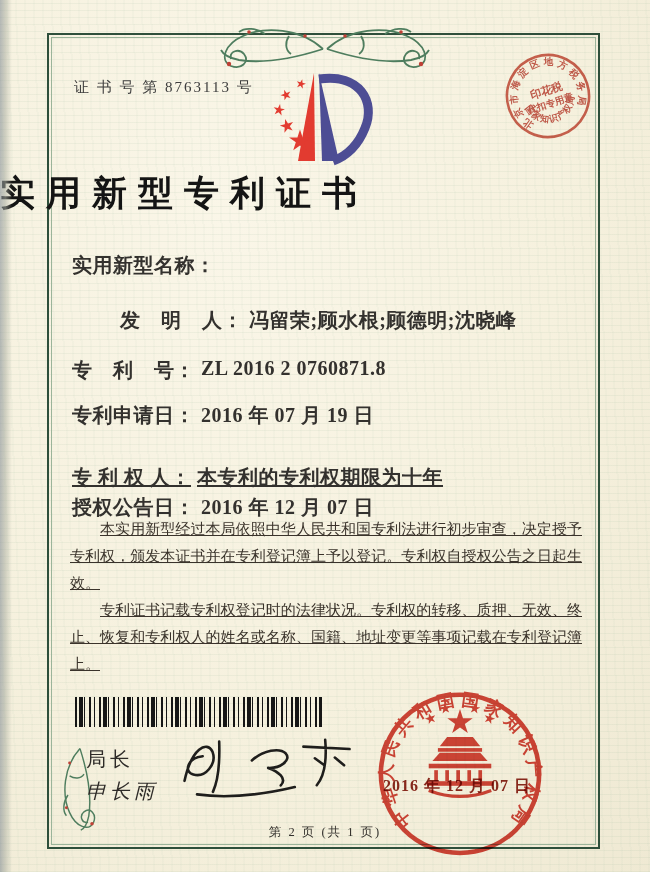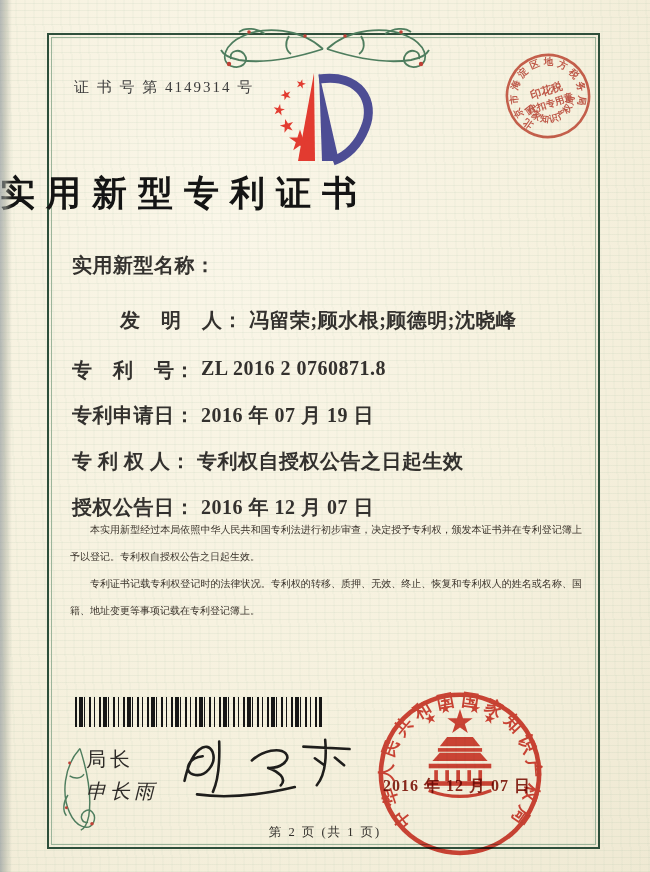--- a/index.html
+++ b/index.html
@@ -29,25 +29,25 @@
     font-size:35px;font-weight:bold;letter-spacing:11px;color:#141414;z-index:3;}
   .fields{position:absolute;left:72px;top:252px;width:490px;z-index:3;}
   .field-row{position:absolute;left:0;display:flex;white-space:nowrap;
     font-size:20px;color:#33312e;letter-spacing:.5px;}
   .field-row .lb{font-weight:600;}
   .field-row .val{margin-left:6px;font-weight:600;}
   .field-row:nth-child(1){top:0;}
   .field-row:nth-child(2){top:55px;margin-left:48px;}
   .field-row:nth-child(3){top:105px;}
   .field-row:nth-child(4){top:150px;}
-  .field-row:nth-child(5){top:196px;}
+  .field-row:nth-child(5){top:212px;text-decoration:underline;}
   .field-row:nth-child(6){top:242px;}
   .body-text{position:absolute;left:70px;top:516px;width:512px;z-index:3;}
-  .body-text p{margin:0;font-size:10px;line-height:27px;text-align:justify;
-    text-indent:2em;color:#3a332b;}
+  .body-text p{margin:0;font-size:15px;line-height:27px;text-align:justify;
+    text-indent:2em;color:#3a332b;text-decoration:underline;}
   .barcode{position:absolute;left:75px;top:697px;width:247px;height:30px;z-index:3;
     background:repeating-linear-gradient(90deg,
       #161616 0 2px, transparent 2px 4px,
       #161616 4px 8px, transparent 8px 9px,
       #161616 9px 10px, transparent 10px 14px,
       #161616 14px 16px, transparent 16px 19px,
       #161616 19px 20px, transparent 20px 24px);}
   .signer{position:absolute;left:86px;z-index:4;font-size:20px;letter-spacing:4px;color:#2e2b28;}
   .signer.t1{top:746px;}
   .signer.t2{top:778px;font-style:italic;}
@@ -97,21 +97,21 @@
   </svg>
   <svg class="ornament" style="left:52px;top:745px" width="60" height="98">
     <use href="#flourishPath" transform="translate(8,98) rotate(-90) scale(0.8)"></use>
   </svg>
   <svg class="ornament" style="left:538px;top:745px" width="60" height="98">
     <g transform="translate(52,98) scale(-1,1)">
         <use href="#flourishPath" transform="translate(-44,0) rotate(-90) scale(0.8)"></use>
       </g>
   </svg>
 
-  <div class="cert-no">证 书 号 第 4149314 号</div>
+  <div class="cert-no">证 书 号 第 8763113 号</div>
 
   <svg class="logo" width="130" height="102" viewBox="0 0 130 102">
     <polygon points="62,5 46,93 63,93" fill="#e23b30"></polygon>
     <polygon points="67,5 70,93 87,93" fill="#4d4d94"></polygon>
     <path d="M67,11 C108,5 124,34 113,60 C105,80 92,89 81,93" stroke="#4d4d94" stroke-width="9" fill="none"></path>
     <g fill="#e23b30">
       <use href="#starPath" transform="translate(48,73) scale(1.15)"></use>
       <use href="#starPath" transform="translate(35,58) scale(0.72) rotate(-15)"></use>
       <use href="#starPath" transform="translate(27,42) scale(0.6) rotate(10)"></use>
       <use href="#starPath" transform="translate(34,27) scale(0.55) rotate(-20)"></use>
@@ -132,21 +132,21 @@
     <div class="field-row">
       <span class="lb">专　利　号：</span>
       <span class="val">ZL 2016 2 0760871.8</span>
     </div>
     <div class="field-row">
       <span class="lb">专利申请日：</span>
       <span class="val">2016 年 07 月 19 日</span>
     </div>
     <div class="field-row">
       <span class="lb">专 利 权 人：</span>
-      <span class="val">专利权自授权公告之日起生效</span>
+      <span class="val">本专利的专利权期限为十年</span>
     </div>
     <div class="field-row">
       <span class="lb">授权公告日：</span>
       <span class="val">2016 年 12 月 07 日</span>
     </div>
   </div>
 
   <div class="body-text">
     <p>本实用新型经过本局依照中华人民共和国专利法进行初步审查，决定授予专利权，颁发本证书并在专利登记簿上予以登记。专利权自授权公告之日起生效。</p>
     <p>专利证书记载专利权登记时的法律状况。专利权的转移、质押、无效、终止、恢复和专利权人的姓名或名称、国籍、地址变更等事项记载在专利登记簿上。</p>

